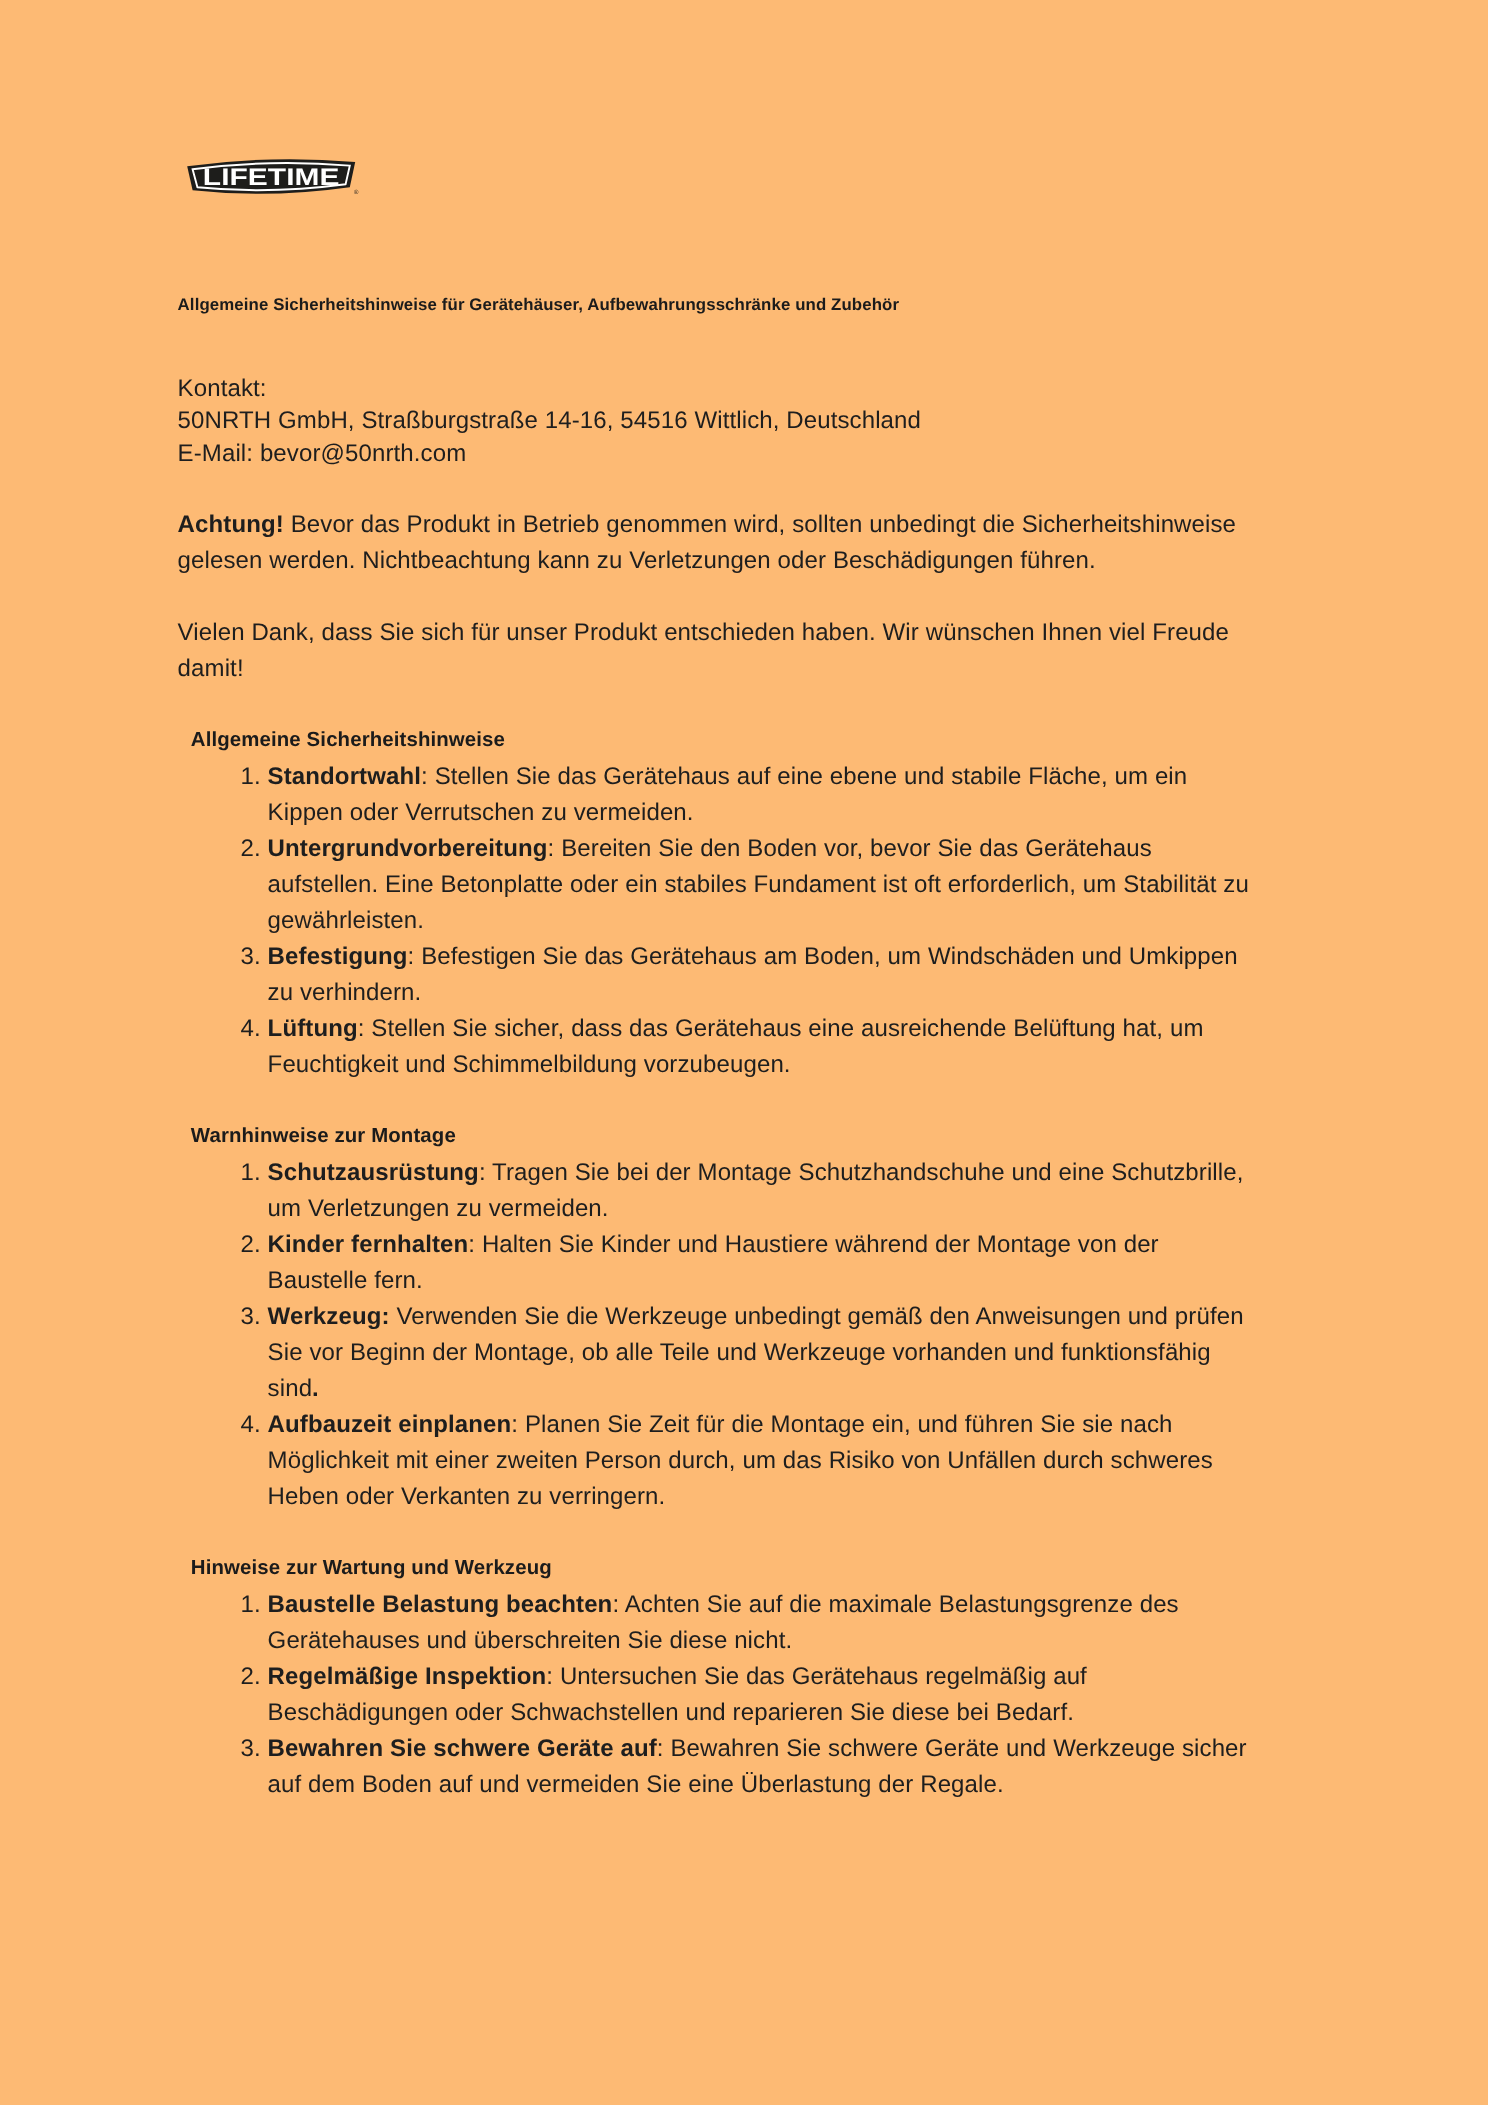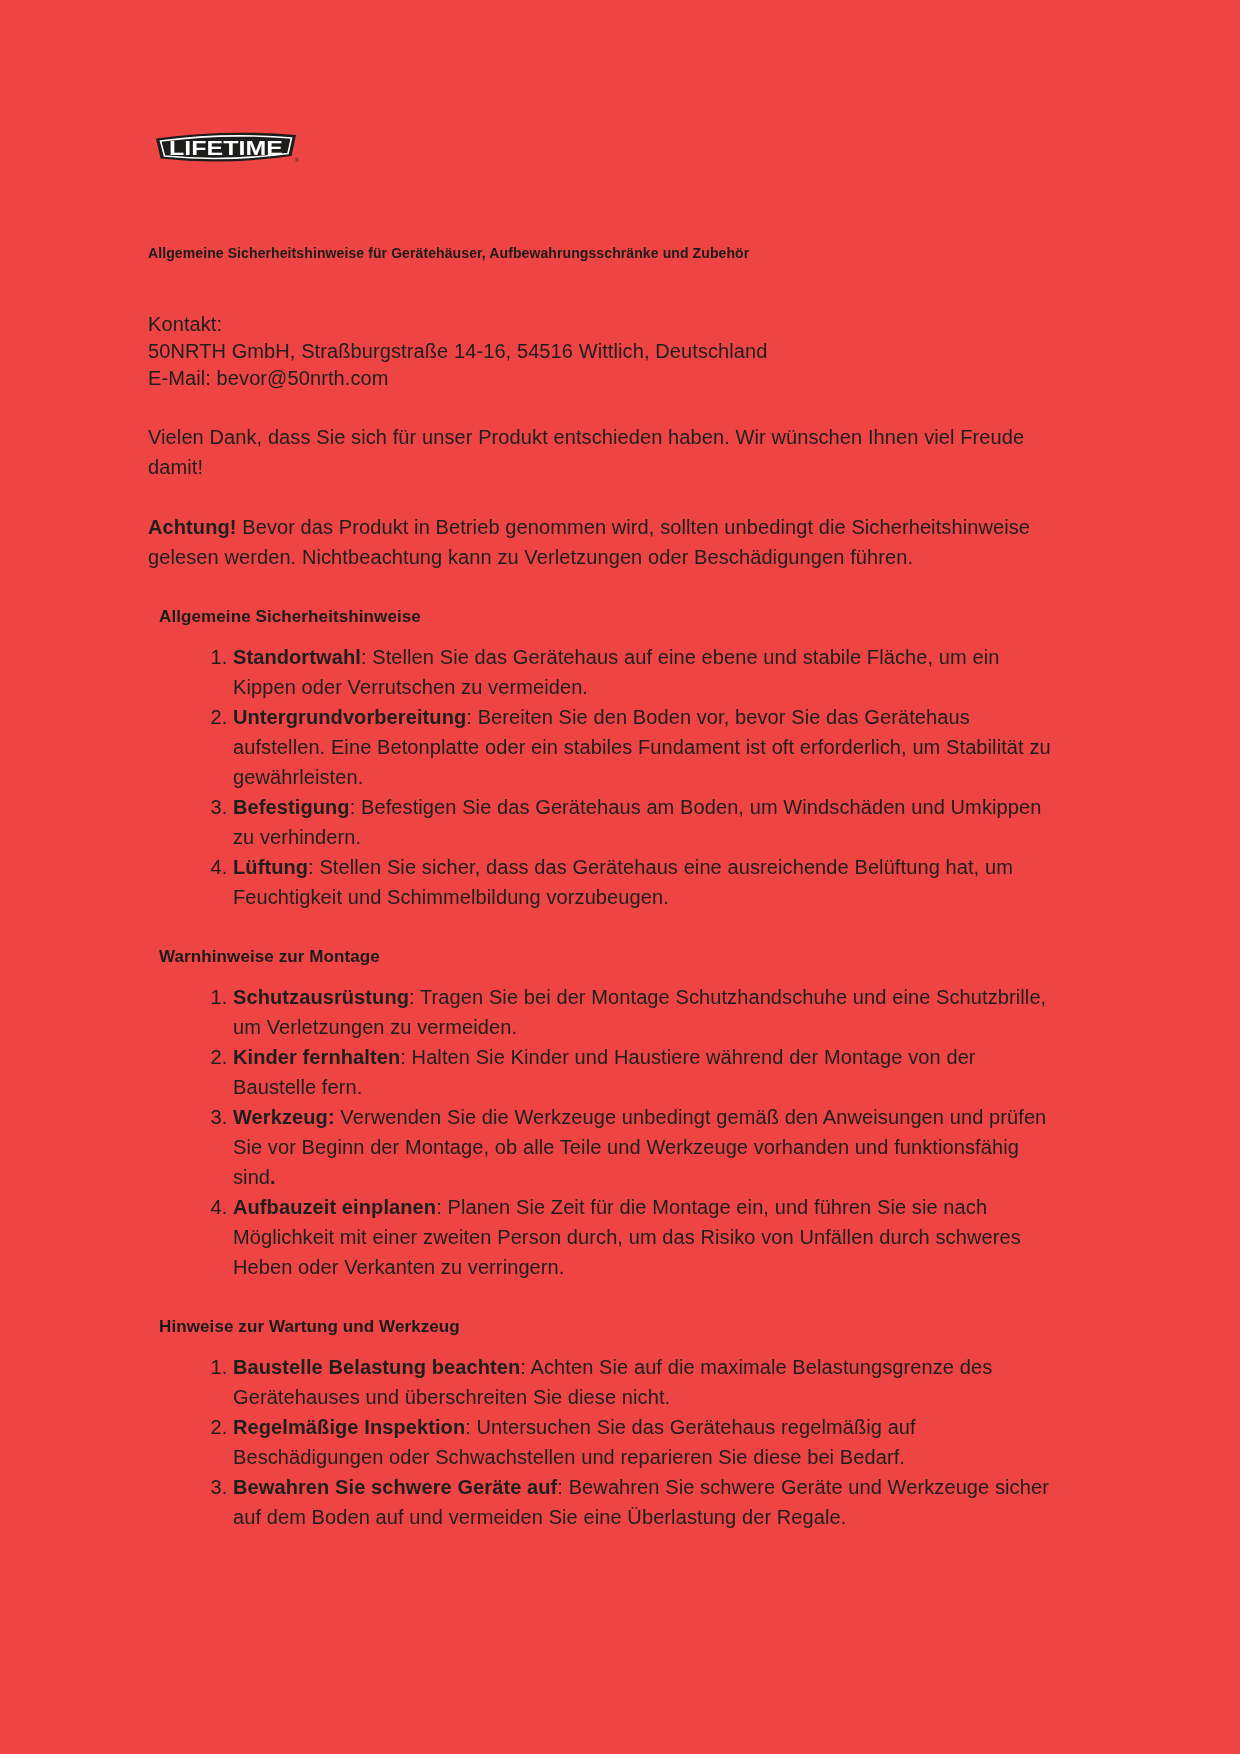--- a/index.html
+++ b/index.html
@@ -1,21 +1,21 @@
 <!DOCTYPE html>
 <html><head>
 <meta charset="utf-8">
 <style>
   html, body { margin: 0; padding: 0; background: #e9e9e9; }
   .page {
     position: relative;
     width: 1240px;
     height: 1754px;
     margin: 0 auto;
-    background: #ef4444;
+    background: #fdba74;
     color: #1e1e1e;
     font-family: "Liberation Sans", sans-serif;
     font-size: 20px;
     line-height: 30px;
     letter-spacing: 0.1px;
     overflow: hidden;
   }
   .content {
     position: absolute;
     left: 148px;
@@ -47,21 +47,21 @@
   }
   .bold { font-weight: bold; }
   h2.sec-heading {
     margin: 30px 0 0 11px;
     font-size: 17px;
     line-height: 30px;
     font-weight: bold;
     color: #1b1b1b;
   }
   ol.sec-list {
-    margin: 10px;
+    margin: 0;
     padding: 0 0 0 75px;
     max-width: 831px;
     list-style: decimal outside;
   }
   ol.sec-list li {
     padding-left: 0;
   }
 </style>
 </head>
 <body>
@@ -79,23 +79,23 @@
     </div>
 
     <h1 class="doc-title">Allgemeine Sicherheitshinweise für Gerätehäuser, Aufbewahrungsschränke und Zubehör</h1>
 
     <div class="contact">
       <div>Kontakt:</div>
       <div>50NRTH GmbH, Straßburgstraße 14-16, 54516 Wittlich, Deutschland</div>
       <div>E-Mail: bevor@50nrth.com</div>
     </div>
 
+    <p class="para"><span class="bold">Achtung!</span><span> Bevor das Produkt in Betrieb genommen wird, sollten unbedingt die Sicherheitshinweise gelesen werden. Nichtbeachtung kann zu Verletzungen oder Beschädigungen führen.</span></p>
+
     <p class="para">Vielen Dank, dass Sie sich für unser Produkt entschieden haben. Wir wünschen Ihnen viel Freude damit!</p>
-
-    <p class="para"><span class="bold">Achtung!</span><span> Bevor das Produkt in Betrieb genommen wird, sollten unbedingt die Sicherheitshinweise gelesen werden. Nichtbeachtung kann zu Verletzungen oder Beschädigungen führen.</span></p>
 
     <h2 class="sec-heading">Allgemeine Sicherheitshinweise</h2>
     <ol class="sec-list">
       <li><span class="bold">Standortwahl</span><span>: Stellen Sie das Gerätehaus auf eine ebene und stabile Fläche, um ein Kippen oder Verrutschen zu vermeiden.</span><span class="bold"></span></li>
       <li><span class="bold">Untergrundvorbereitung</span><span>: Bereiten Sie den Boden vor, bevor Sie das Gerätehaus aufstellen. Eine Betonplatte oder ein stabiles Fundament ist oft erforderlich, um Stabilität zu gewährleisten.</span><span class="bold"></span></li>
       <li><span class="bold">Befestigung</span><span>: Befestigen Sie das Gerätehaus am Boden, um Windschäden und Umkippen zu verhindern.</span><span class="bold"></span></li>
       <li><span class="bold">Lüftung</span><span>: Stellen Sie sicher, dass das Gerätehaus eine ausreichende Belüftung hat, um Feuchtigkeit und Schimmelbildung vorzubeugen.</span><span class="bold"></span></li>
     </ol>
 
     <h2 class="sec-heading">Warnhinweise zur Montage</h2>

